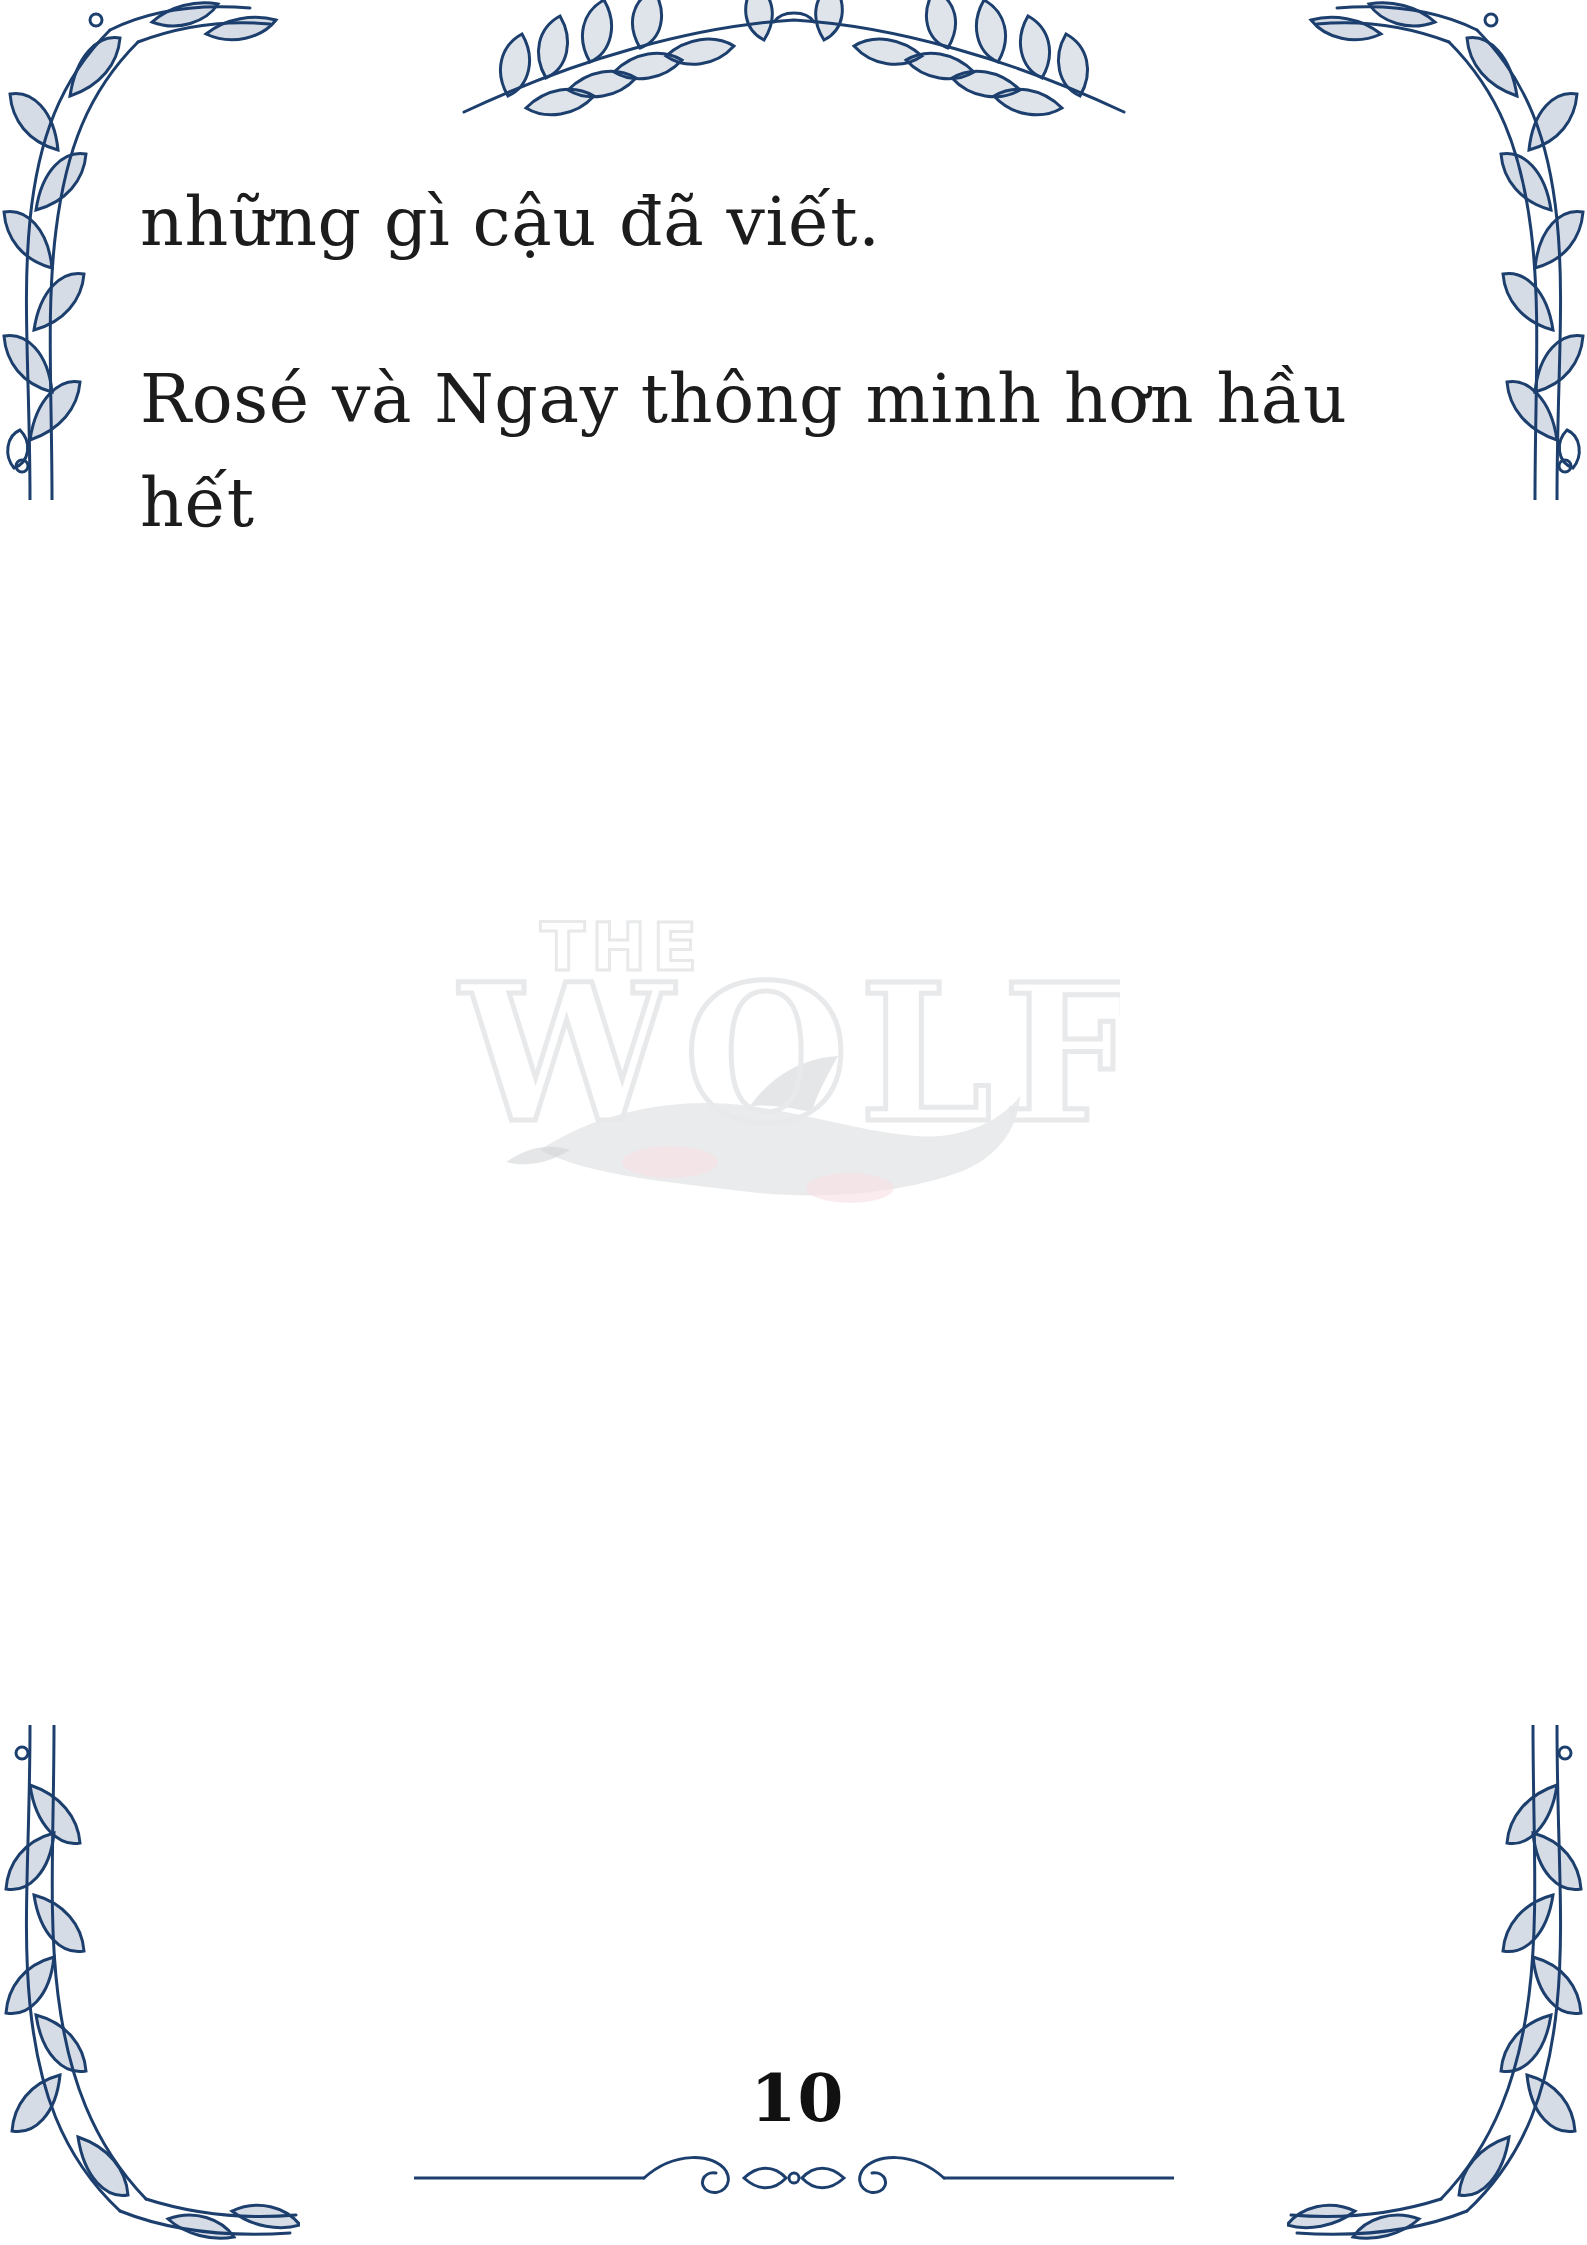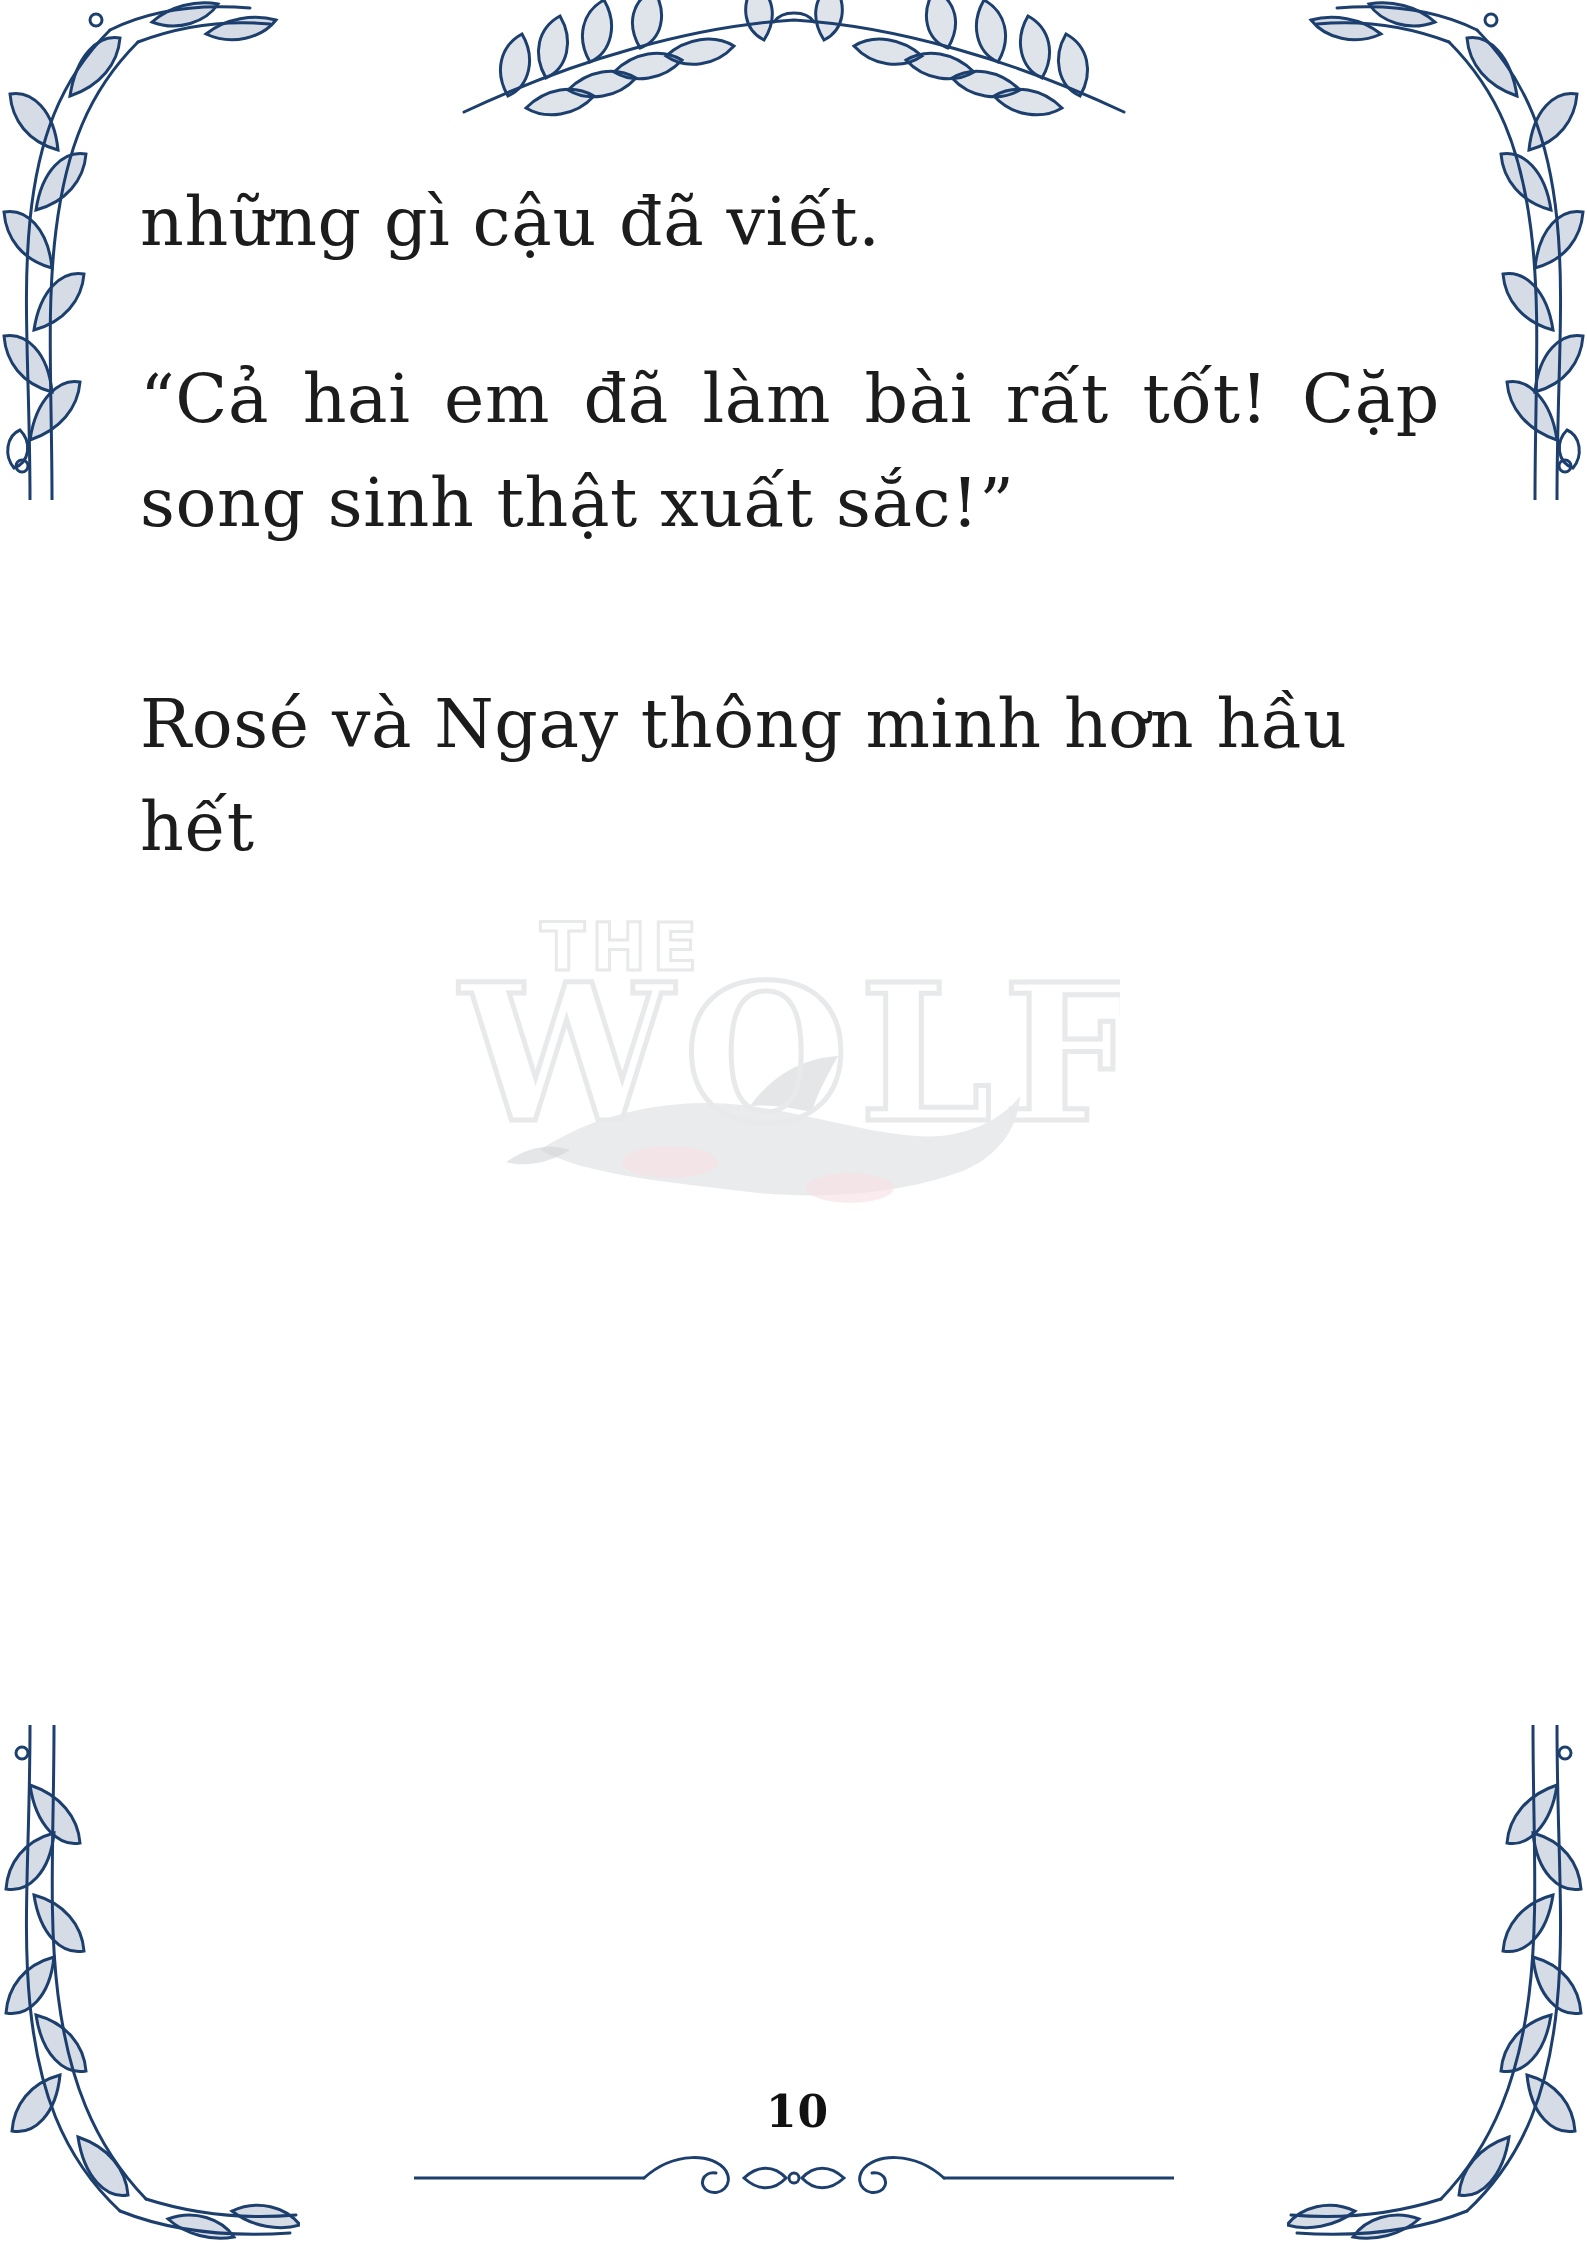--- a/index.html
+++ b/index.html
@@ -80,21 +80,21 @@
 
   
   .page-number {
     position: absolute;
     left: 0;
     right: 0;
     bottom: 108px;
     text-align: center;
     font-family: "DejaVu Serif", serif;
     font-weight: bold;
-    font-size: 44px;
+    font-size: 66px;
     color: #111111;
     letter-spacing: 1px;
     padding-left: 8px;
   }
   .footer-rule {
     position: absolute;
     left: 50%;
     transform: translateX(-50%);
     bottom: 42px;
     width: 760px;
@@ -226,21 +226,20 @@
       <text x="120" y="70" font-family="DejaVu Sans, sans-serif" font-size="66" font-weight="bold" fill="none" stroke="#b9bec4" stroke-width="3" letter-spacing="6">THE</text>
 
       <text x="40" y="220" font-family="DejaVu Serif, serif" font-size="190" font-weight="bold" fill="none" stroke="#b9bec4" stroke-width="5" letter-spacing="10">WOLF</text>
     </g>
   </svg>
 
   <div class="content">
     <p class="para short first">những gì cậu đã viết.</p>
 
 
-    <p class="para gap-big">“Cả hai em đã làm bài rất tốt! Cặp song sinh thật xuất sắc!”</p>
 
 
 
     <p class="para short">Rosé và Ngay thông minh hơn hầu hết</p>
   </div>
 
   <div class="page-number">10</div>
 
   <svg class="footer-rule" viewBox="0 0 760 50">
     <g fill="none" stroke="#1c3f6e" stroke-width="3" stroke-linecap="round">

